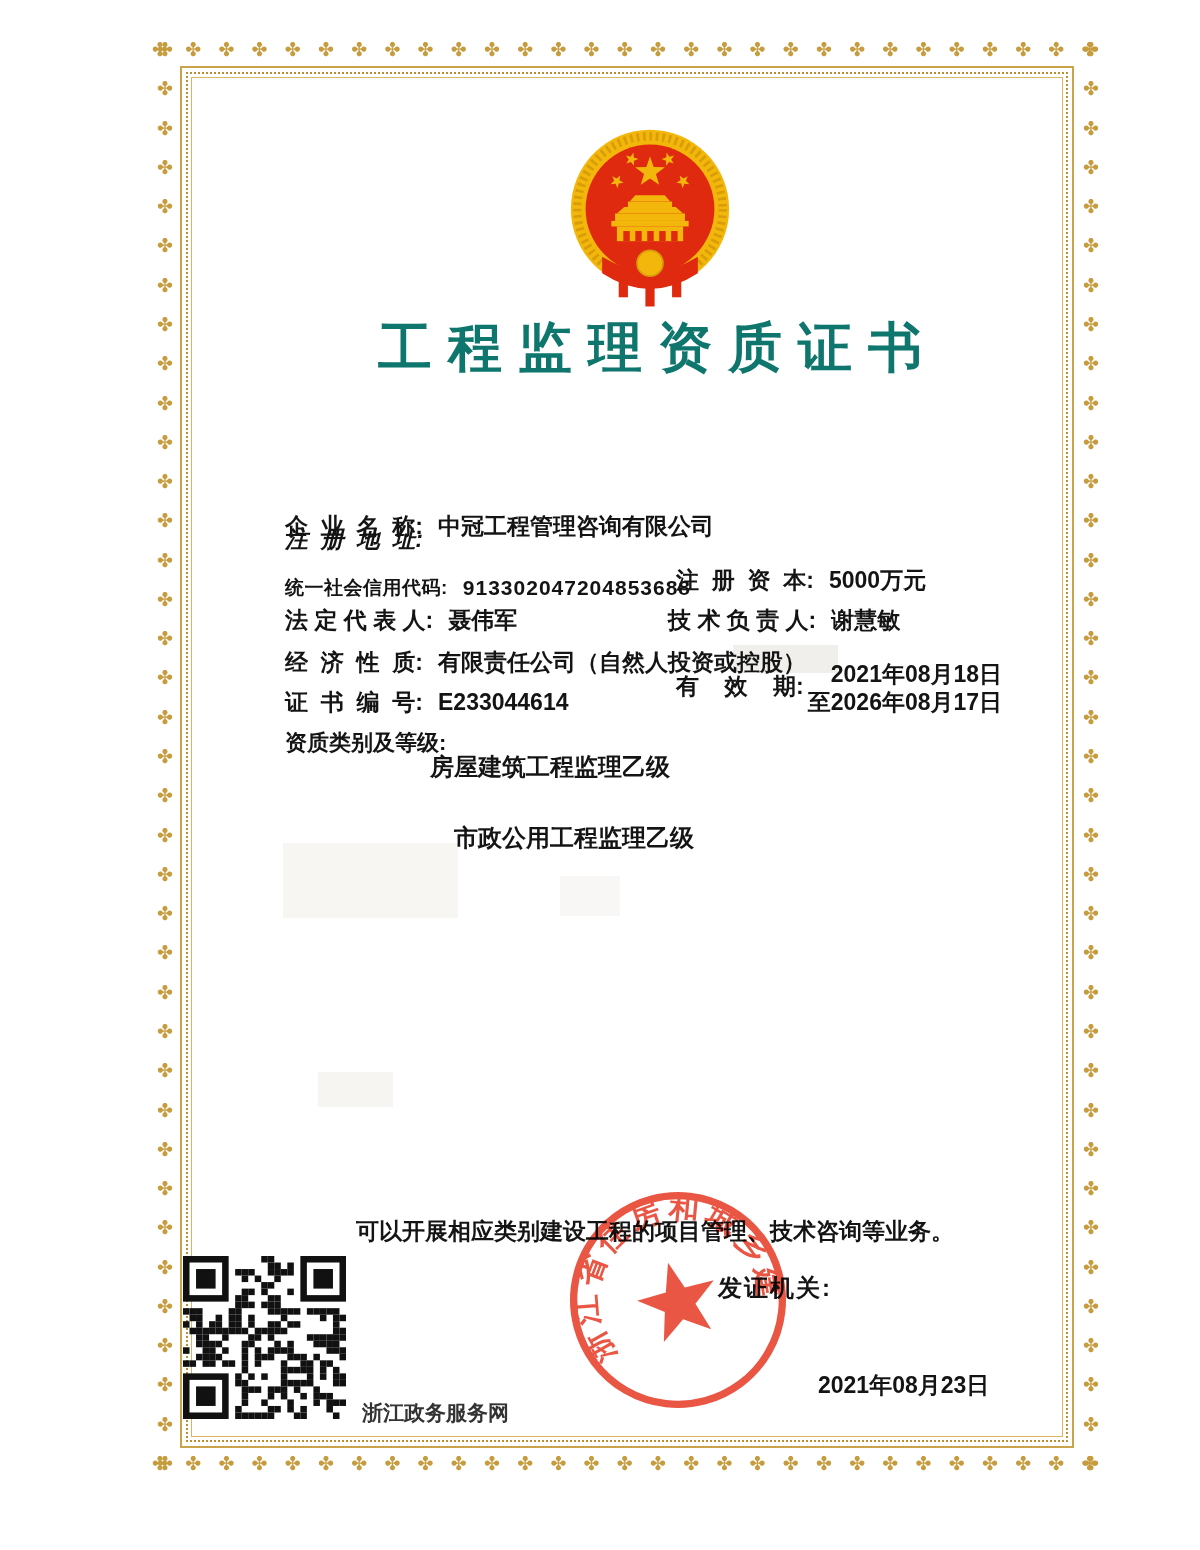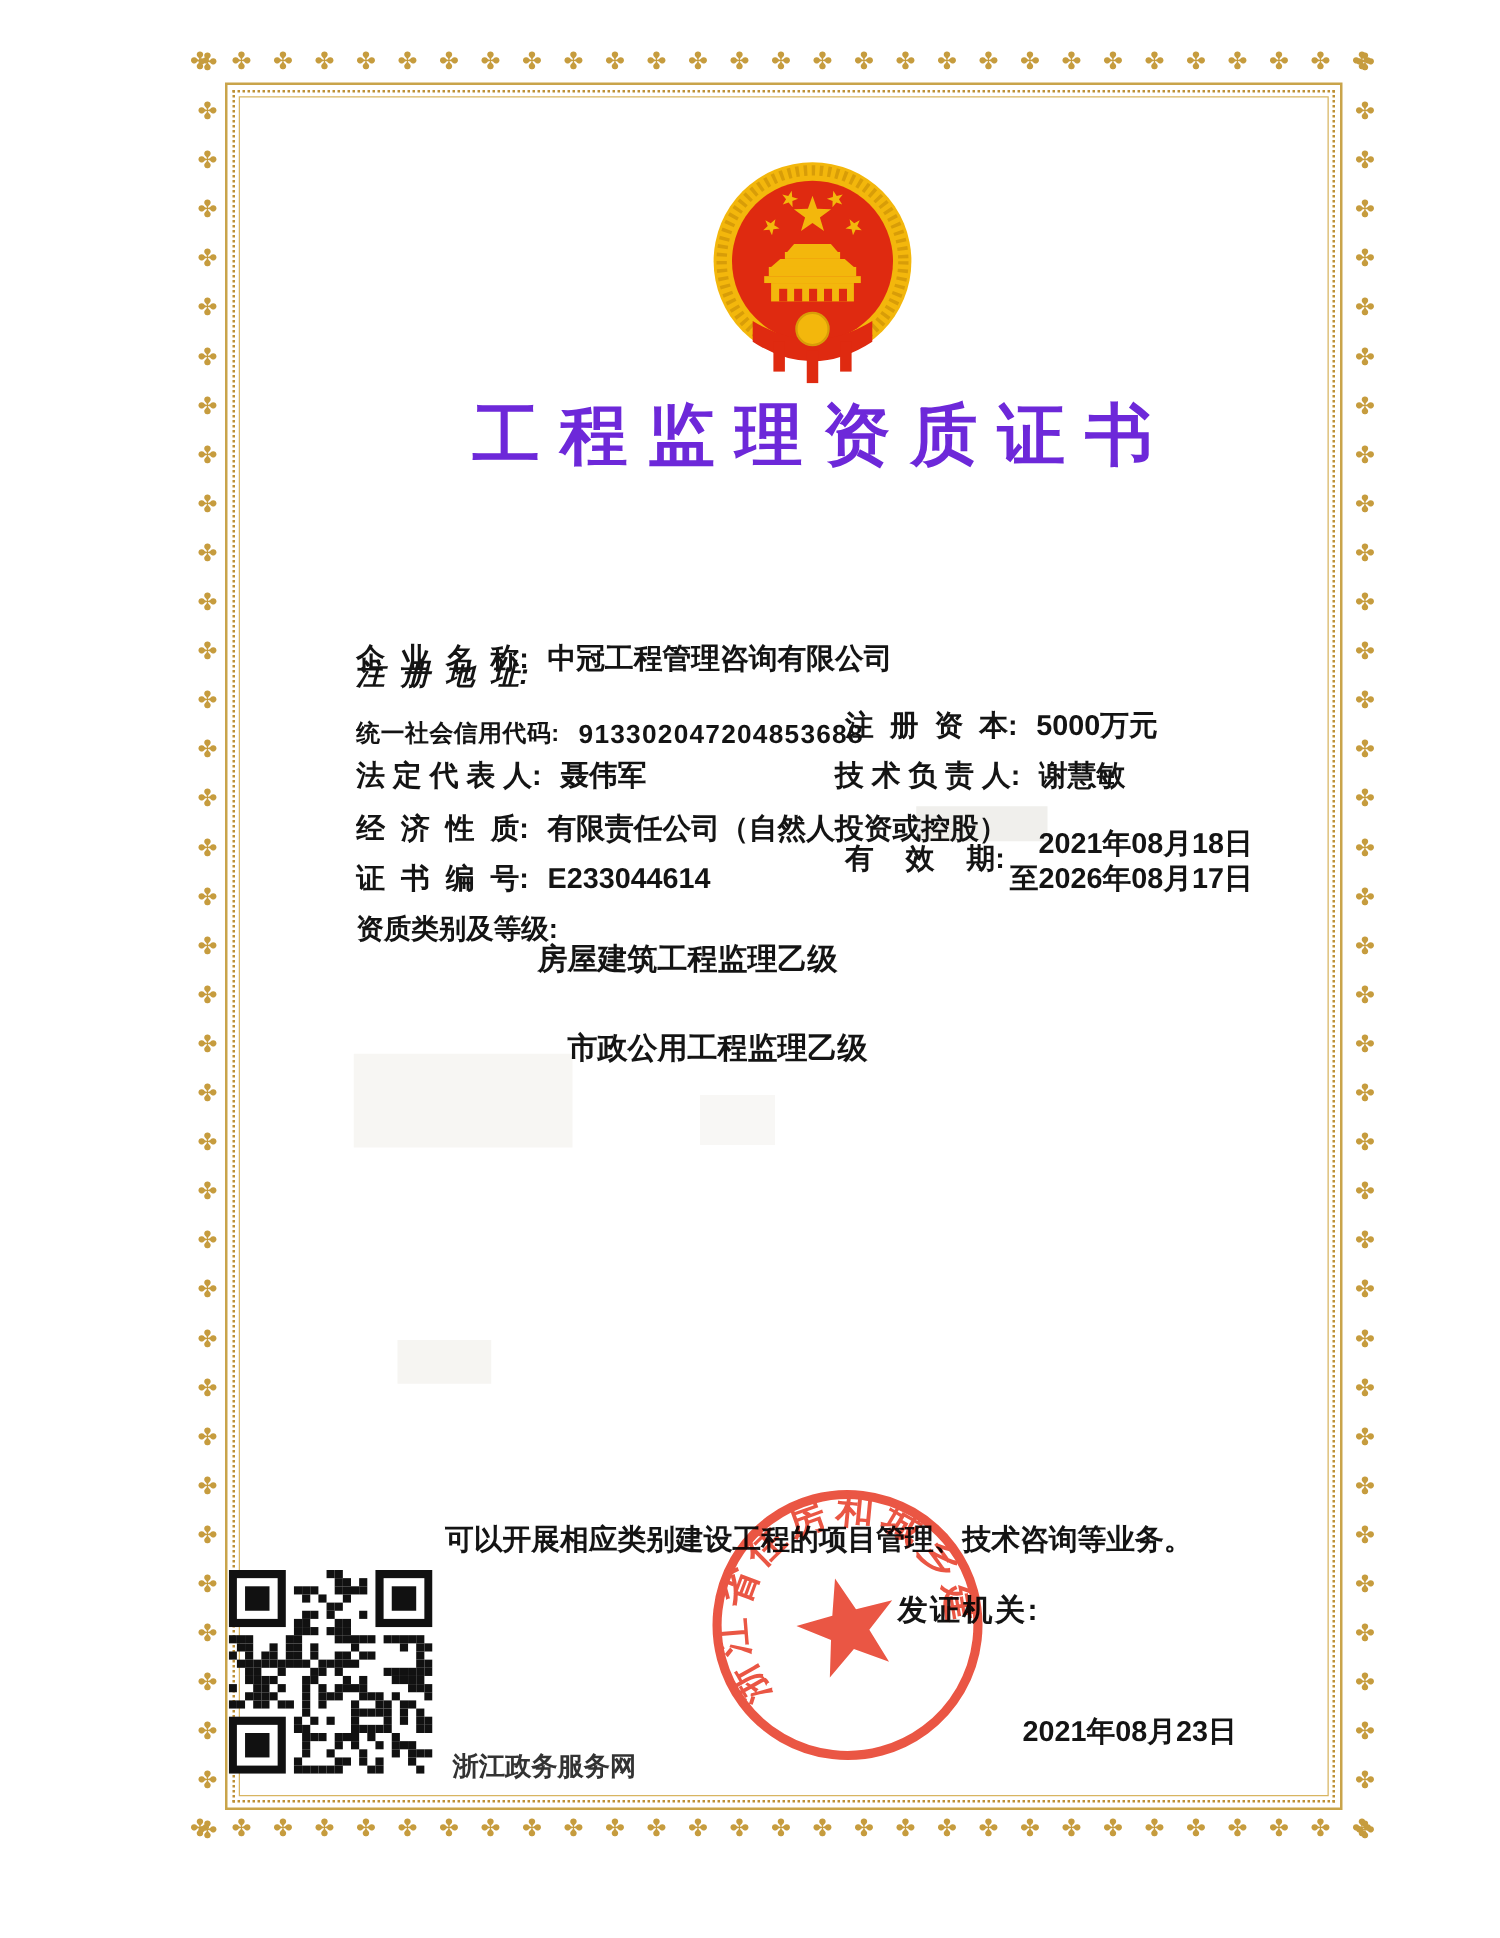--- a/index.html
+++ b/index.html
@@ -20,21 +20,21 @@
   .frame-inner { position:absolute; left:3px; top:3px; right:3px; bottom:3px;
                  border:1px solid #d8b561; }
 
   
   .artifact { position:absolute; z-index:1; }
 
   
   .emblem { position:absolute; left:558px; top:128px; width:184px; height:184px; z-index:2; }
   .title { position:absolute; left:150px; top:312px; width:1000px; text-align:center;
            font-size:54px; font-weight:bold; letter-spacing:16px; padding-left:16px;
-           color:#6d28d9; font-family:"Liberation Serif", serif; z-index:2; }
+           color:#0f766e; font-family:"Liberation Serif", serif; z-index:2; }
 
   
   .field { position:absolute; display:flex; align-items:flex-start; color:#141414;
            font-weight:bold; font-size:23px; line-height:28px; z-index:2; }
   .flabel { white-space:pre; }
   .fval { margin-left:15px; white-space:pre; }
   .flabel.small { font-size:19px; line-height:28px; letter-spacing:0.5px; }
   .validity-lines { display:flex; flex-direction:column; margin-left:4px; }
   .validity-lines span { line-height:28px; }
   .qual-item { position:absolute; left:430px; color:#141414; font-weight:bold; font-size:24px; z-index:2; }

